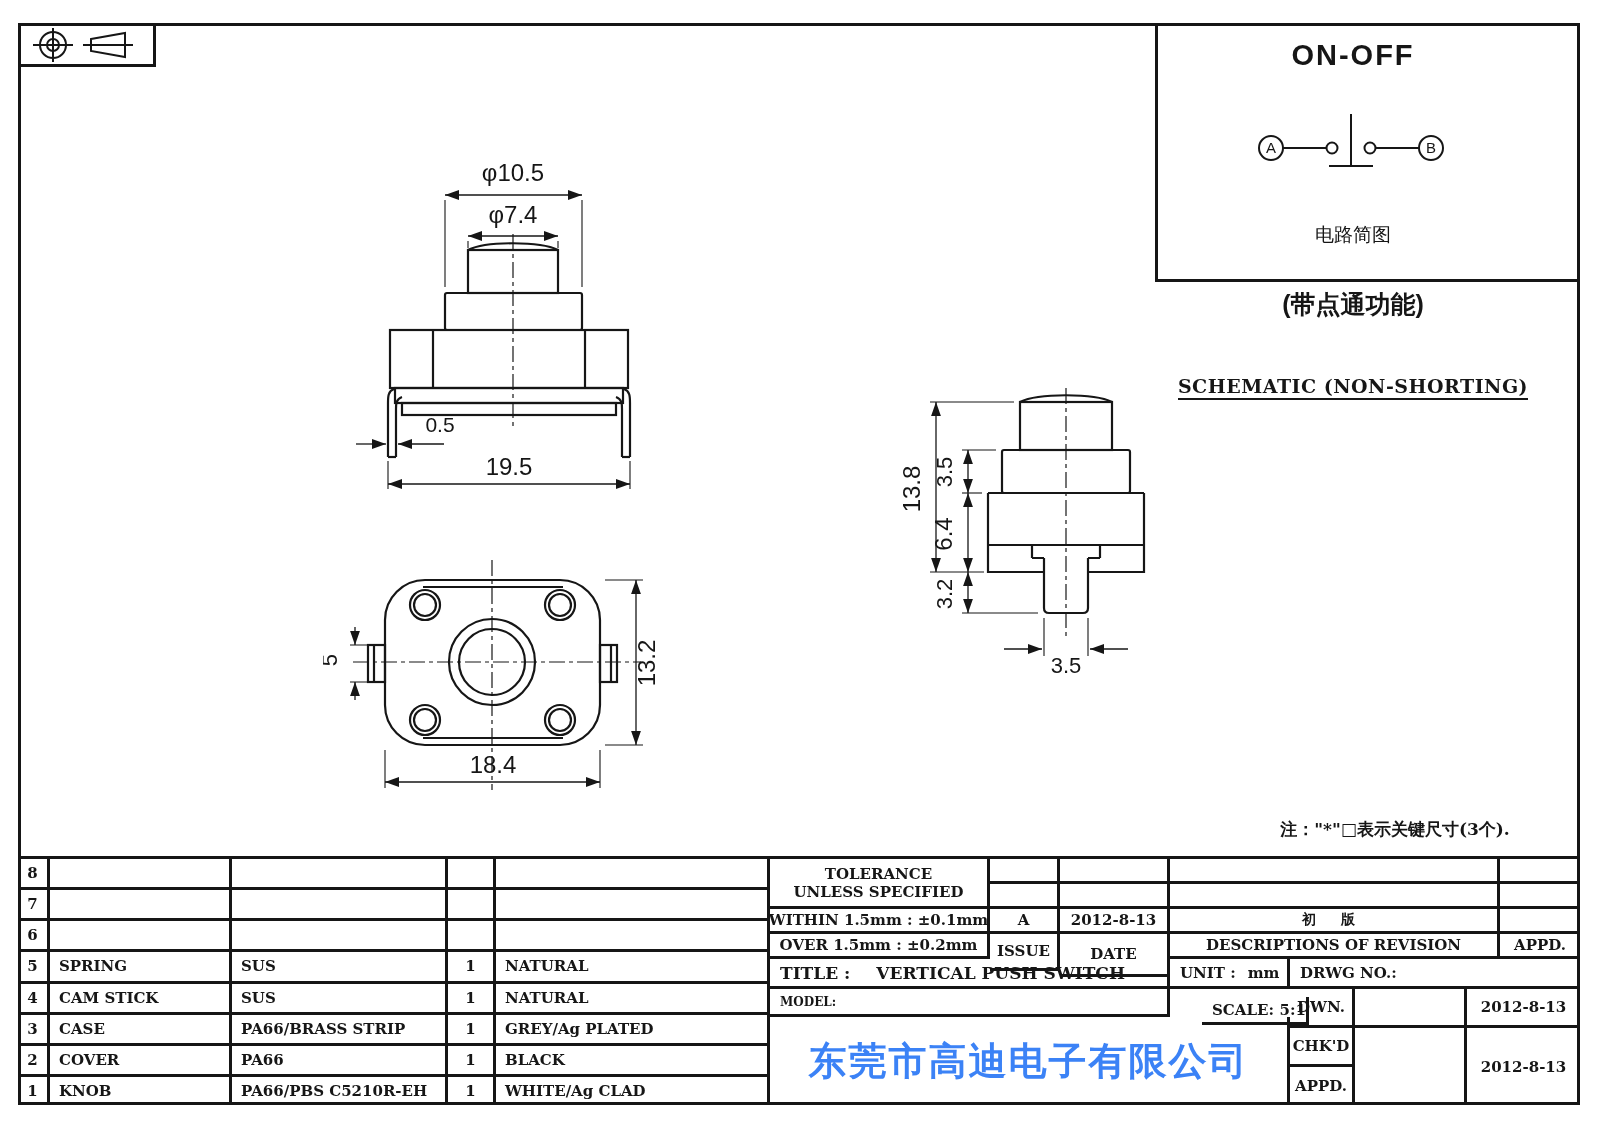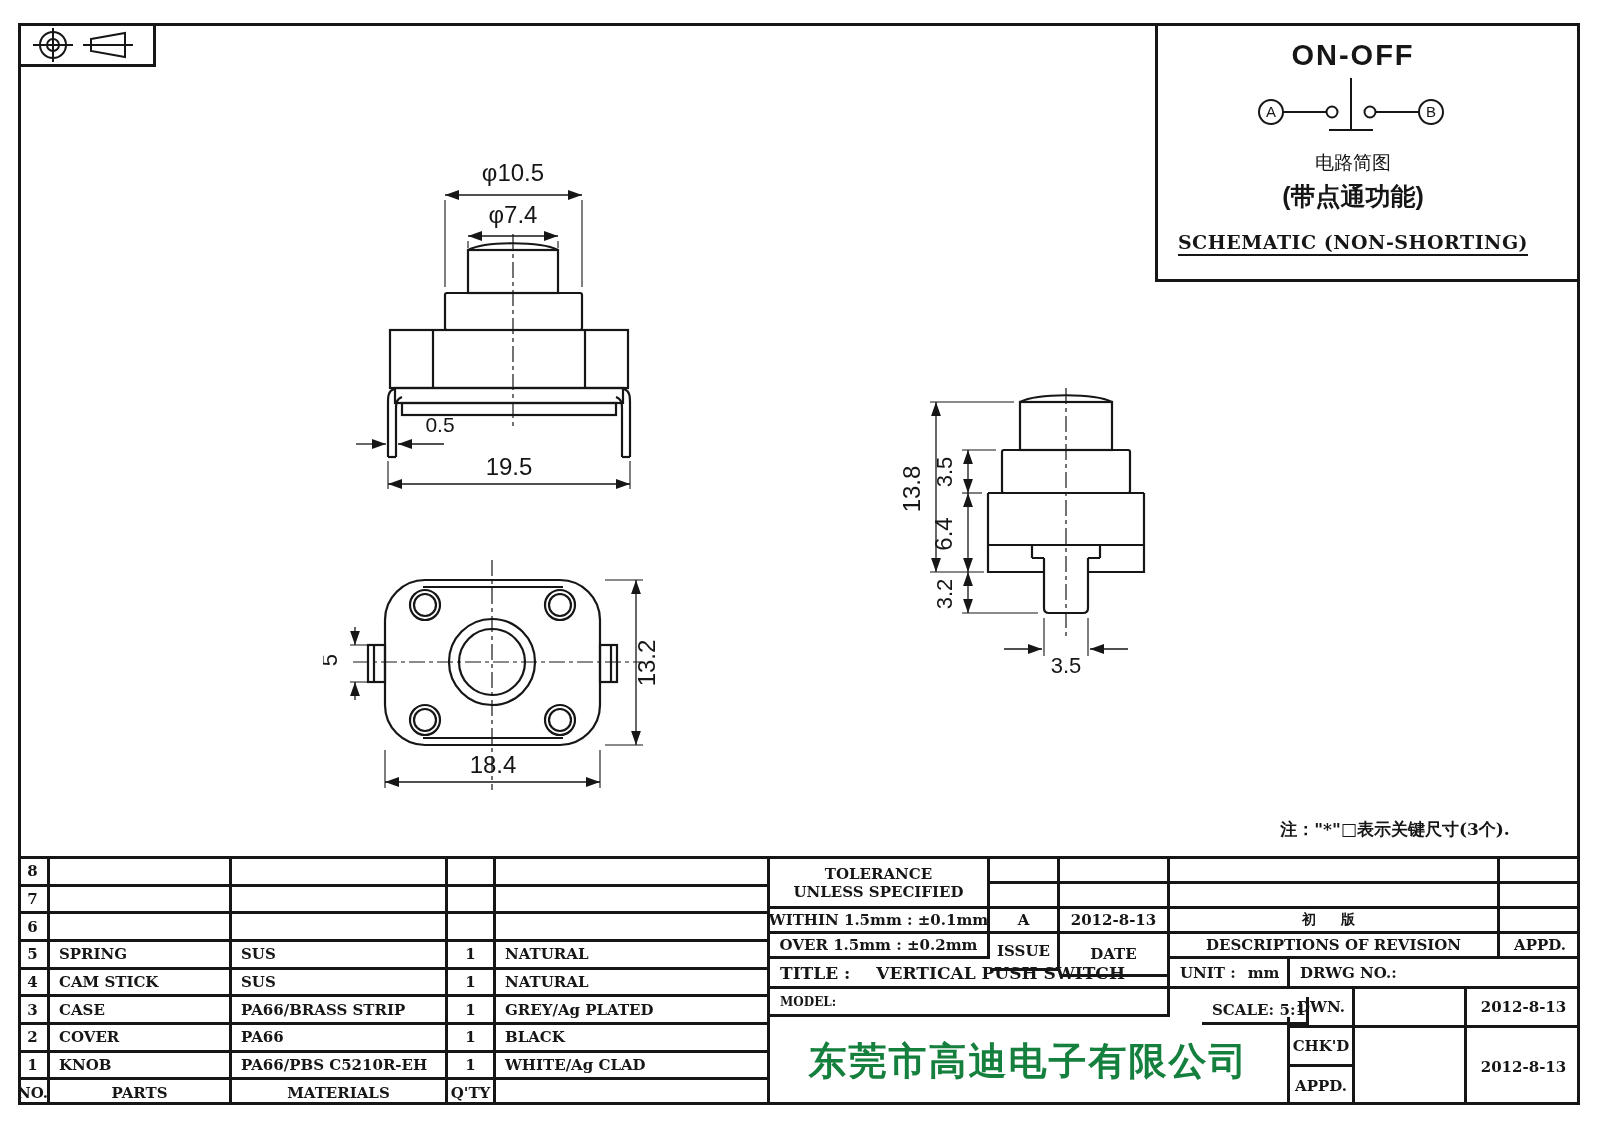--- a/index.html
+++ b/index.html
@@ -5,21 +5,21 @@
   :root{ --ln:#161616; }
   html,body{margin:0;padding:0;background:#fff;}
   .sheet{position:relative;width:1600px;height:1131px;background:#fff;overflow:hidden;
          font-family:"Liberation Sans",sans-serif;color:var(--ln);}
   .frame{position:absolute;left:18px;top:23px;width:1562px;height:1082px;
          border:3px solid var(--ln);box-sizing:border-box;}
   .projbox{position:absolute;left:18px;top:23px;width:138px;height:44px;
          border:3px solid var(--ln);box-sizing:border-box;}
   .schembox{position:absolute;left:1155px;top:23px;width:425px;height:259px;
          border-left:3px solid var(--ln);border-bottom:3px solid var(--ln);box-sizing:border-box;}
-  .schem-inner{width:390px;margin:0;display:flex;flex-direction:column;align-items:center;}
+  .schem-inner{width:390px;margin:0;display:flex;flex-direction:column;align-items:center;gap:36px;}
   .onoff{margin-top:16px;font-size:29px;font-weight:600;letter-spacing:2px;}
   .cap-cn{font-size:19px;margin-top:2px;}
   .fn-cn{font-size:25px;font-weight:600;margin-top:4px;}
   .cap-en{margin-top:18px;font-family:"DejaVu Serif",serif;font-weight:bold;font-size:19px;
           border-bottom:2px solid var(--ln);padding-bottom:1px;letter-spacing:.5px;}
   .note{position:absolute;left:1235px;top:818px;width:320px;text-align:center;
         font-family:"DejaVu Serif",serif;font-weight:bold;font-size:17px;}
   svg{position:absolute;}
   svg .obj{fill:none;stroke:var(--ln);stroke-width:2.2;}
   svg .dim{fill:none;stroke:var(--ln);stroke-width:1.3;}
@@ -262,27 +262,20 @@
         <div class="pc w-qty">1</div>
         <div class="pc w-fin">BLACK</div>
       </div>
       <div class="prow">
         <div class="pc w-no">1</div>
         <div class="pc w-parts">KNOB</div>
         <div class="pc w-mat">PA66/PBS C5210R-EH</div>
         <div class="pc w-qty">1</div>
         <div class="pc w-fin">WHITE/Ag CLAD</div>
       </div>
-      <div class="prow">
-        <div class="pc w-no hc">NO.</div>
-        <div class="pc w-parts hc">PARTS</div>
-        <div class="pc w-mat hc">MATERIALS</div>
-        <div class="pc w-qty hc">Q'TY</div>
-        <div class="pc w-fin hc"></div>
-      </div>
     </div>
 
     <div class="cell" style="left:752px;top:0;width:220px;height:50px;flex-direction:column;">
       <div>TOLERANCE</div>
       <div>UNLESS SPECIFIED</div>
     </div>
     <div class="cell" style="left:752px;top:50px;width:220px;height:25px;">WITHIN 1.5mm : ±0.1mm</div>
     <div class="cell" style="left:752px;top:75px;width:220px;height:25px;">OVER 1.5mm : ±0.2mm</div>
 
     <div class="cell" style="left:972px;top:0;width:70px;height:25px;"></div>
@@ -314,21 +307,21 @@
     </div>
     <div class="cell nrb ljust" style="left:1272px;top:100px;width:290px;height:30px;">DRWG NO.:</div>
     <div class="cell ljust" style="left:752px;top:130px;width:400px;height:28px;font-size:12px;">MODEL:</div>
     <div class="cell ljust" style="left:1152px;top:138px;width:107px;height:28px;margin-left:32px;">
       <span>SCALE:</span>
       <span class="gap-s"></span>
       <span>5:1</span>
     </div>
 
     <div class="cell nbb" style="left:752px;top:158px;width:520px;height:88px;">
-      <span class="company" style="color: #15803d;">东莞市高迪电子有限公司</span>
+      <span class="company" style="color: #3b82f6;">东莞市高迪电子有限公司</span>
     </div>
 
     <div class="cell" style="left:1272px;top:130px;width:65px;height:39px;">DWN.</div>
     <div class="cell" style="left:1337px;top:130px;width:112px;height:39px;"></div>
     <div class="cell nrb" style="left:1449px;top:130px;width:113px;height:39px;">2012-8-13</div>
     <div class="cell" style="left:1272px;top:169px;width:65px;height:39px;">CHK'D</div>
     <div class="cell nbb" style="left:1272px;top:208px;width:65px;height:38px;">APPD.</div>
     <div class="cell nbb" style="left:1337px;top:169px;width:112px;height:77px;"></div>
     <div class="cell nrb nbb" style="left:1449px;top:169px;width:113px;height:77px;">2012-8-13</div>
   </div>

